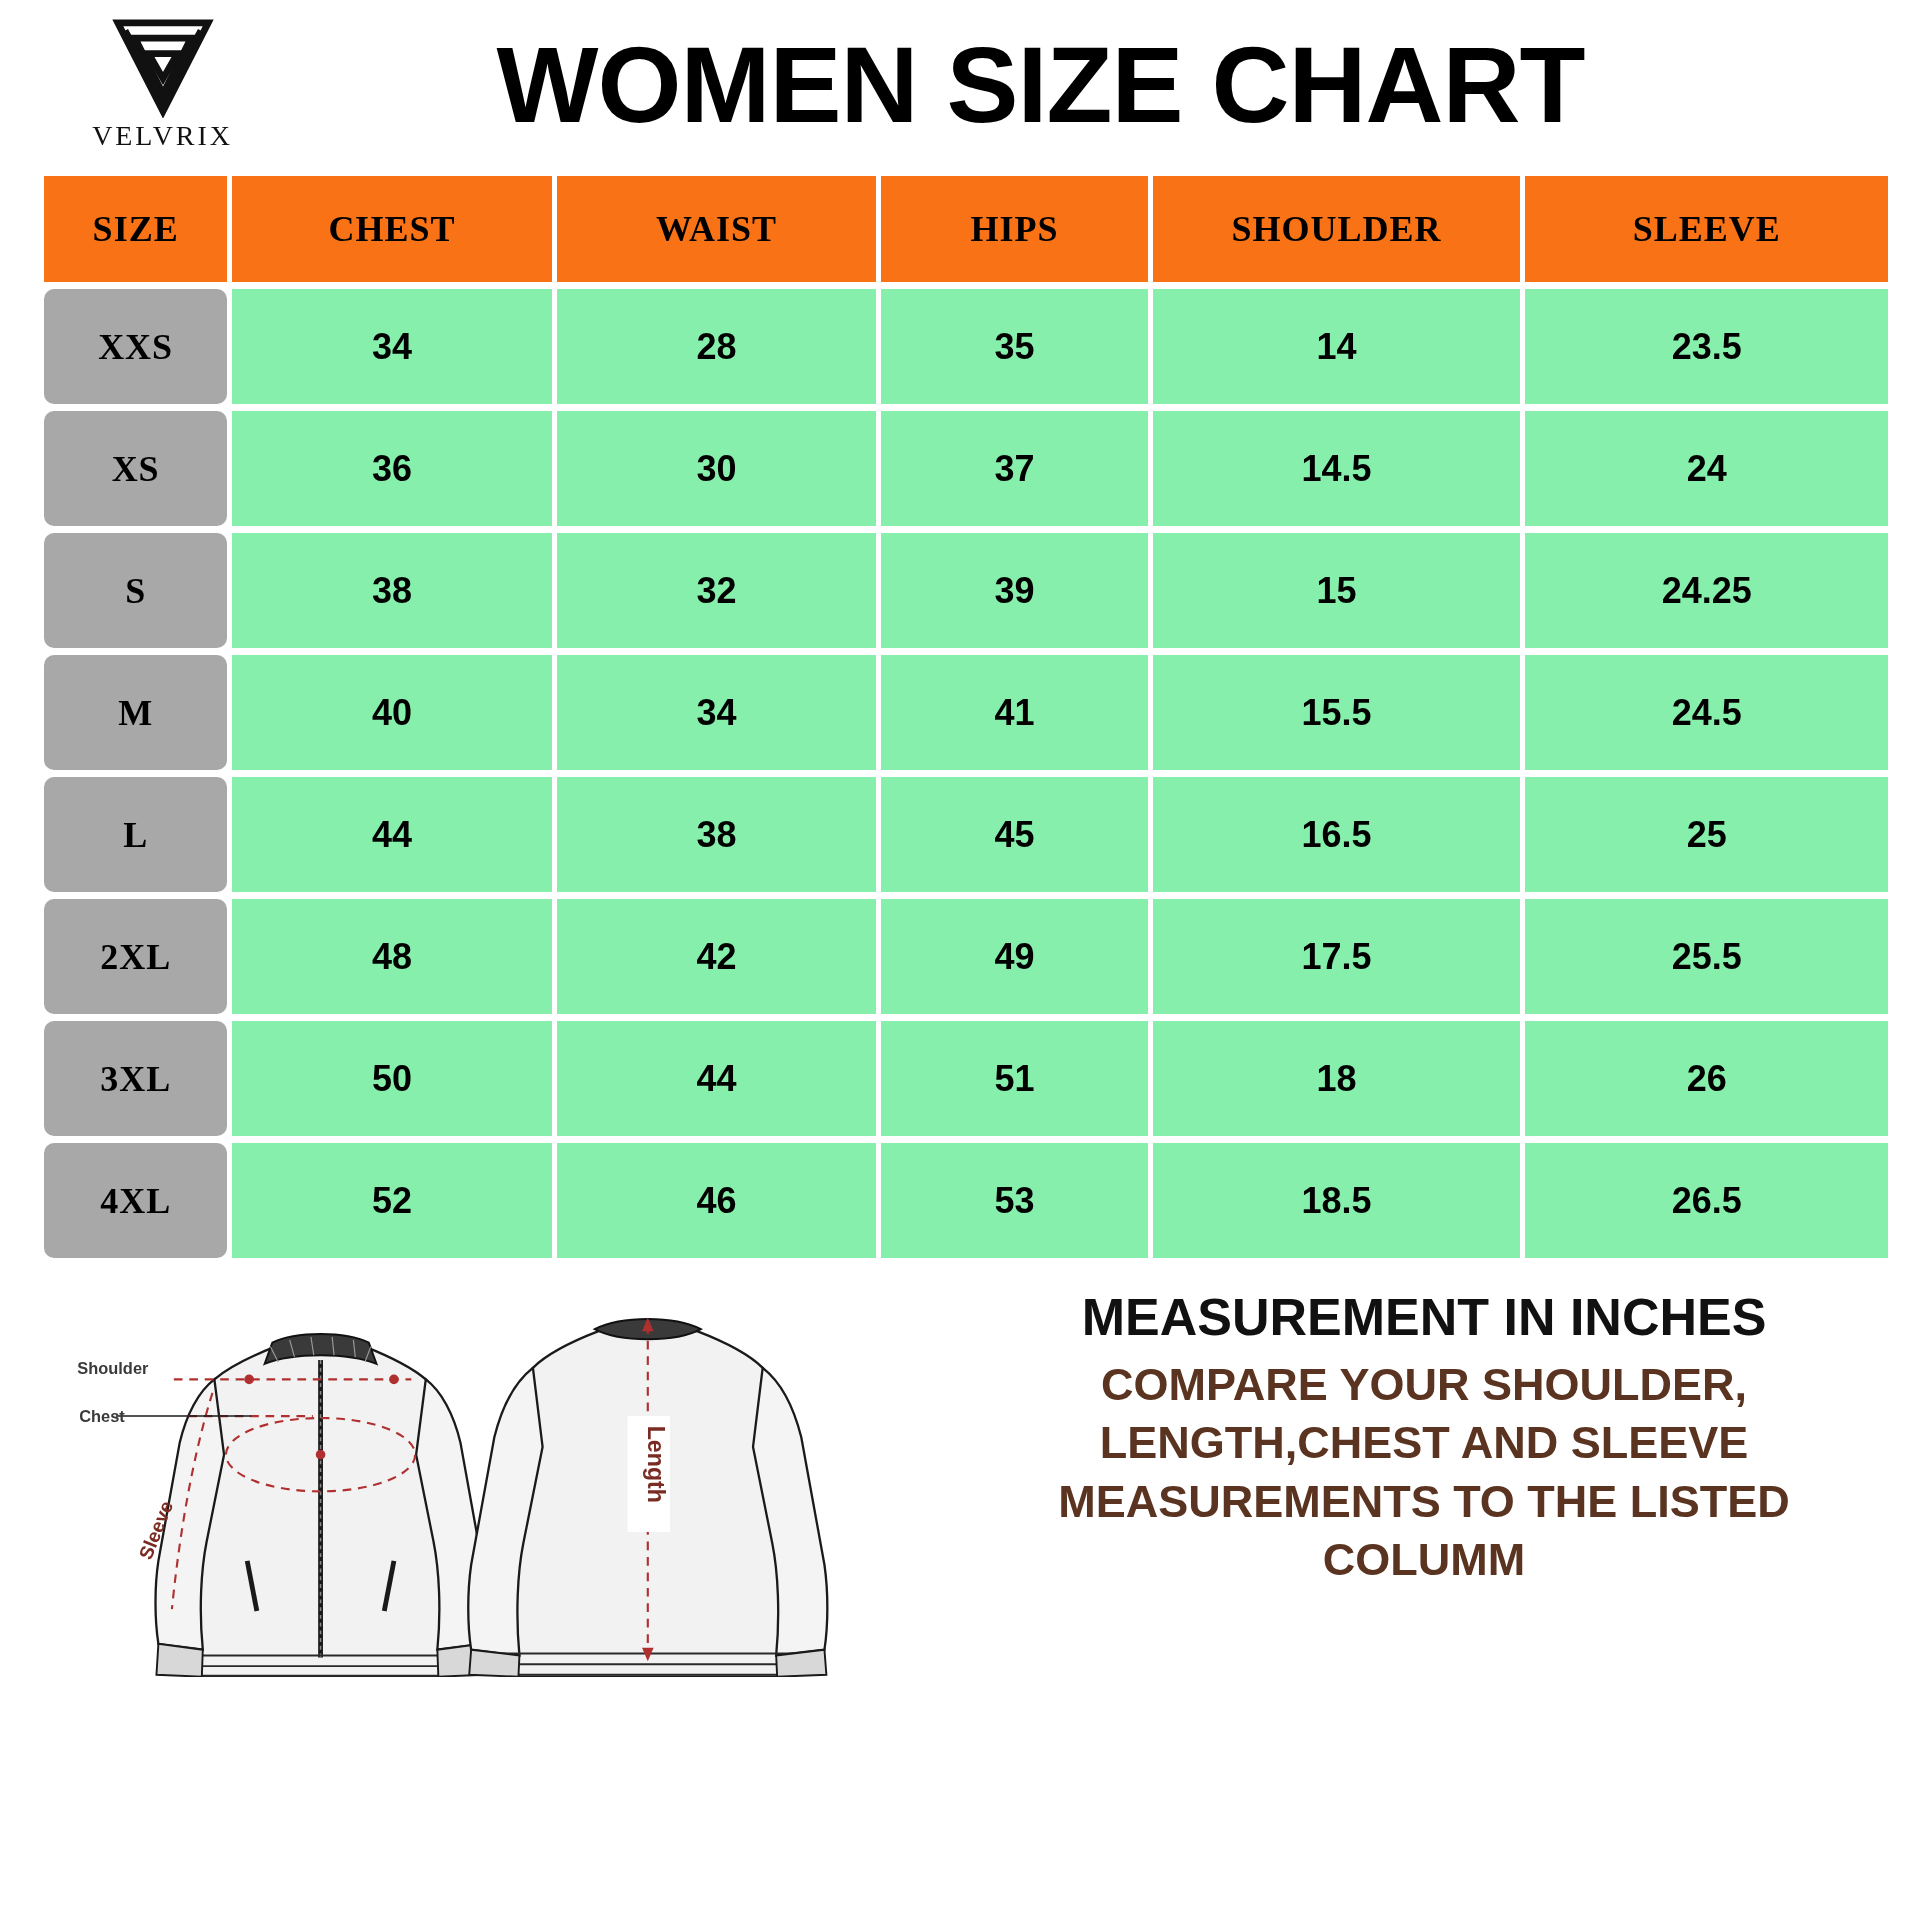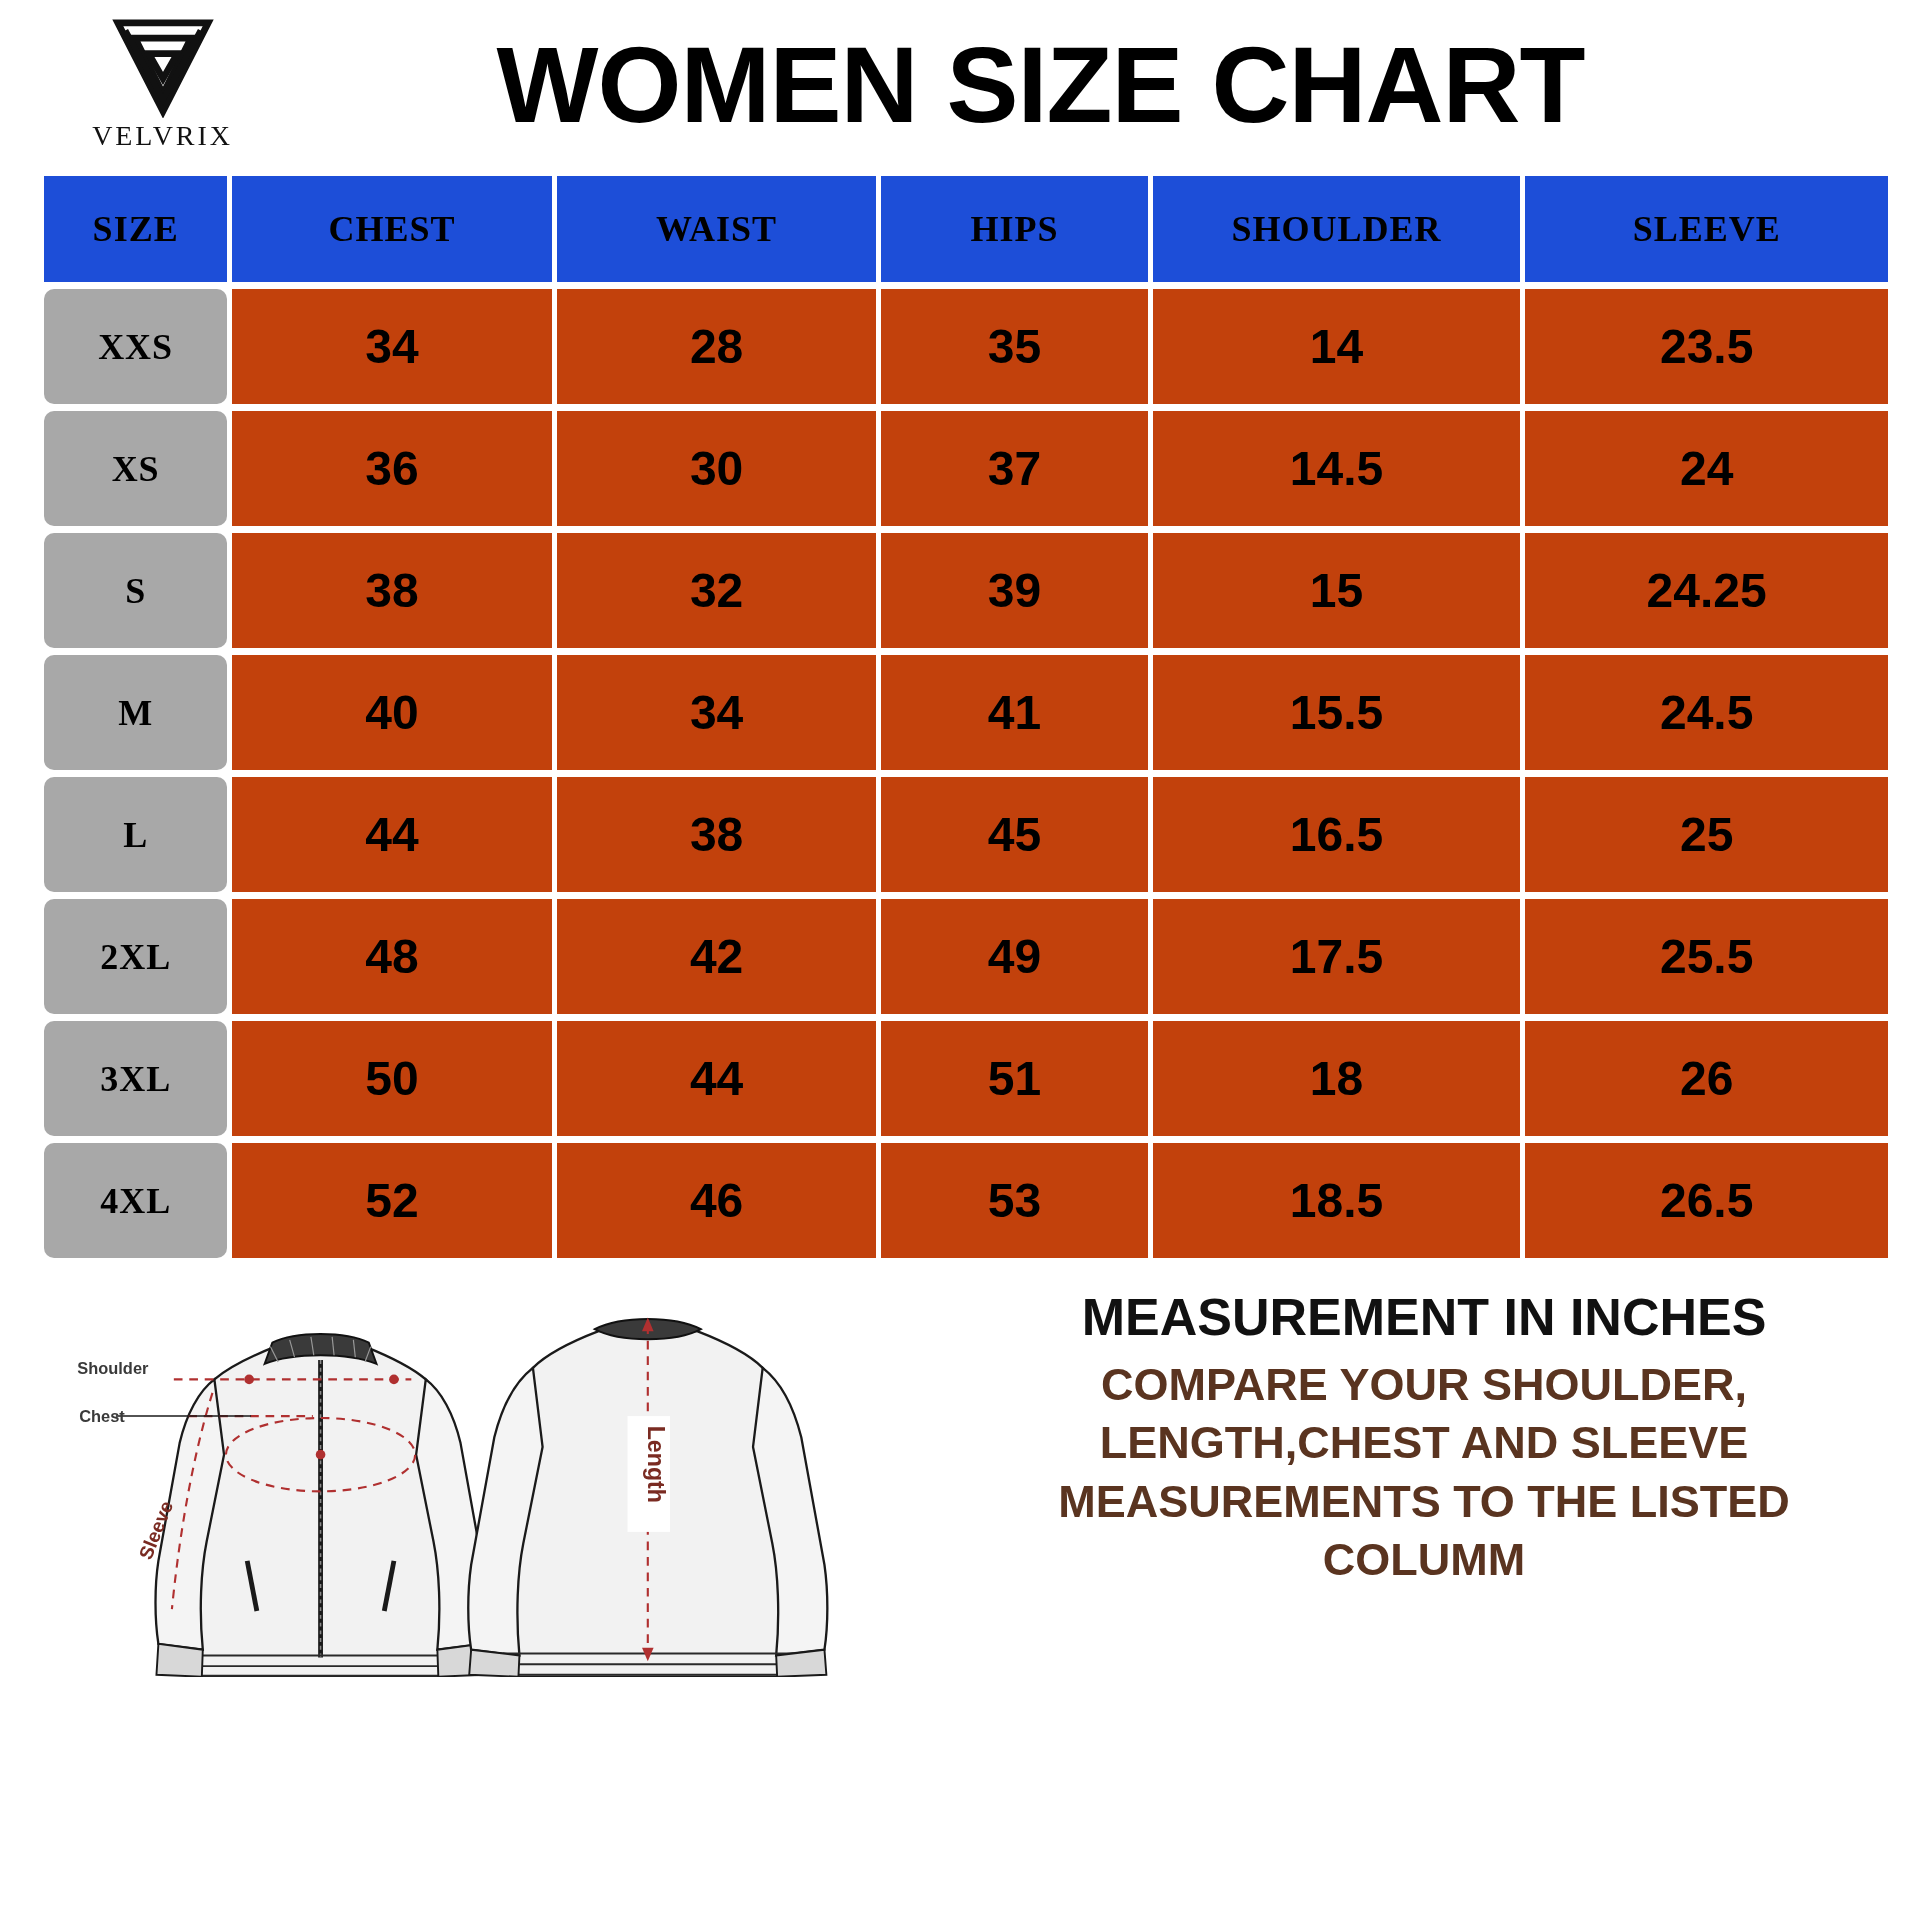--- a/index.html
+++ b/index.html
@@ -66,21 +66,21 @@
     margin: 0 auto;
     border-collapse: separate;
     border-spacing: 5.8px 7.7px;
     table-layout: fixed;
   }
   .table th, .table td {
     text-align: center;
     vertical-align: middle;
   }
   .table th {
-    background: #1d4ed8;
+    background: #f97316;
     font-family: "Liberation Serif", serif;
     font-weight: bold;
     font-size: 36px;
     letter-spacing: 1px;
     height: 104px;
     color: #000;
   }
   .col-size { width: 183px; }
   .col-chest { width: 319px; }
   .col-waist { width: 319px; }
@@ -91,24 +91,24 @@
   td.size-cell {
     background: #a8a8a8;
     font-family: "Liberation Serif", serif;
     font-weight: bold;
     font-size: 36px;
     letter-spacing: 1px;
     height: 113px;
     border-radius: 10px;
   }
   td.val-cell {
-    background: #c2410c;
+    background: #86efac;
     font-family: "Liberation Sans", sans-serif;
     font-weight: bold;
-    font-size: 48px;
+    font-size: 36px;
     height: 113px;
   }
 
   
   .bottom {
     position: relative;
     display: flex;
     align-items: flex-start;
     margin-top: 5.8px;
     padding: 0 19.3px;

